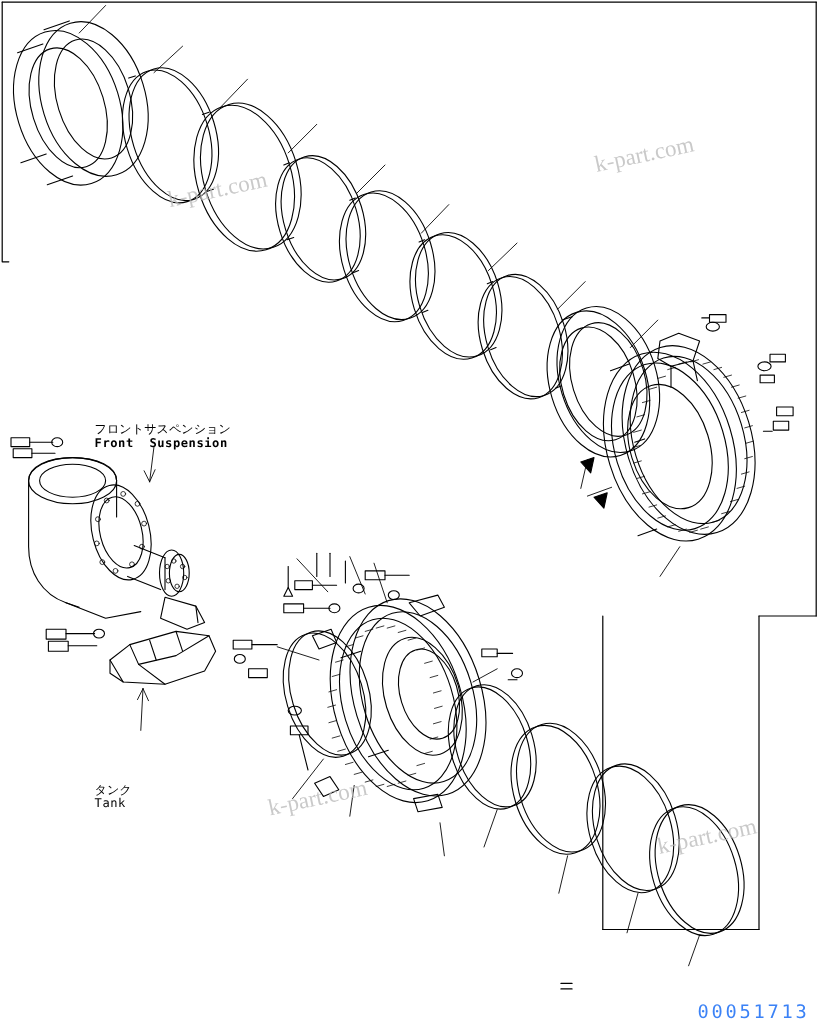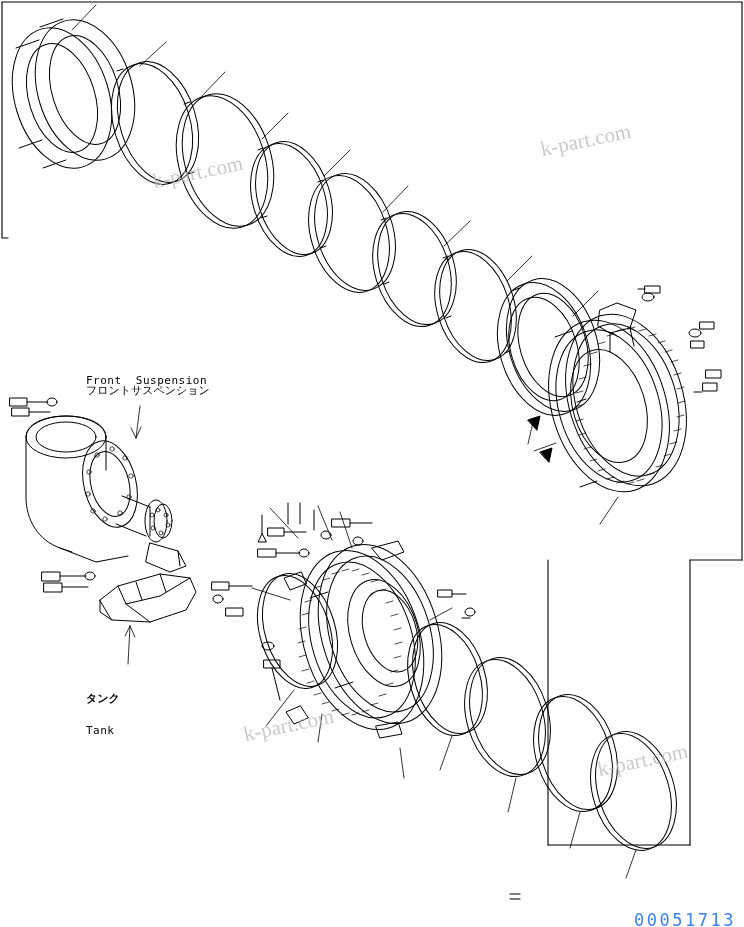--- a/index.html
+++ b/index.html
@@ -440,20 +440,20 @@
 
     </g>
   </svg>
 
   <div class="wm wm-1">k-part.com</div>
   <div class="wm wm-2">k-part.com</div>
   <div class="wm wm-3">k-part.com</div>
   <div class="wm wm-4">k-part.com</div>
 
   <div class="lbl lbl-jp" style="left:86px; top:384px;">フロントサスペンション</div>
-  <div class="lbl lbl-en" style="left:86px; top:374px;">Front  Suspension</div>
-
-  <div class="lbl lbl-jp" style="left:86px; top:692px;font-weight:bold;">タンク</div>
+  <div class="lbl lbl-en" style="left:86px; top:396px;font-weight:bold;">Front  Suspension</div>
+
+  <div class="lbl lbl-jp" style="left:86px; top:712px;">タンク</div>
   <div class="lbl lbl-en" style="left:86px; top:724px;">Tank</div>
 
   <div class="partno" style="left:634px; top:910px;">00051713</div>
 
 </div>
 
 </body></html>

